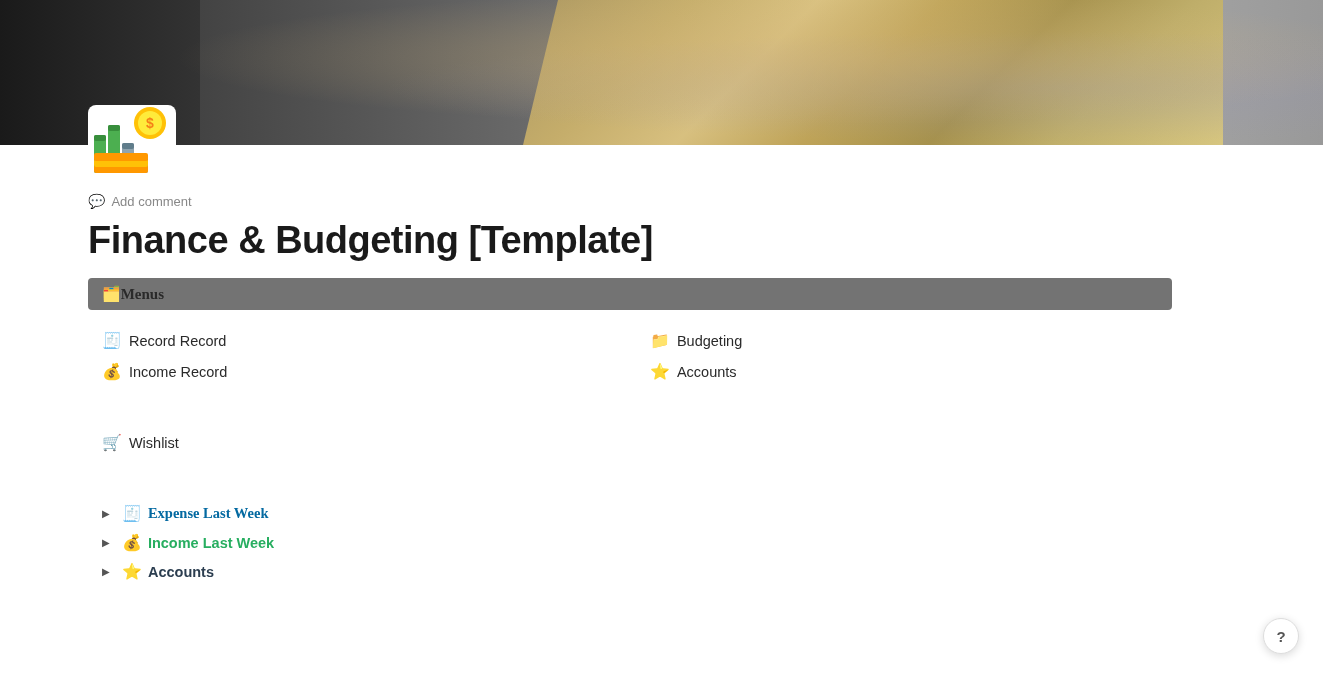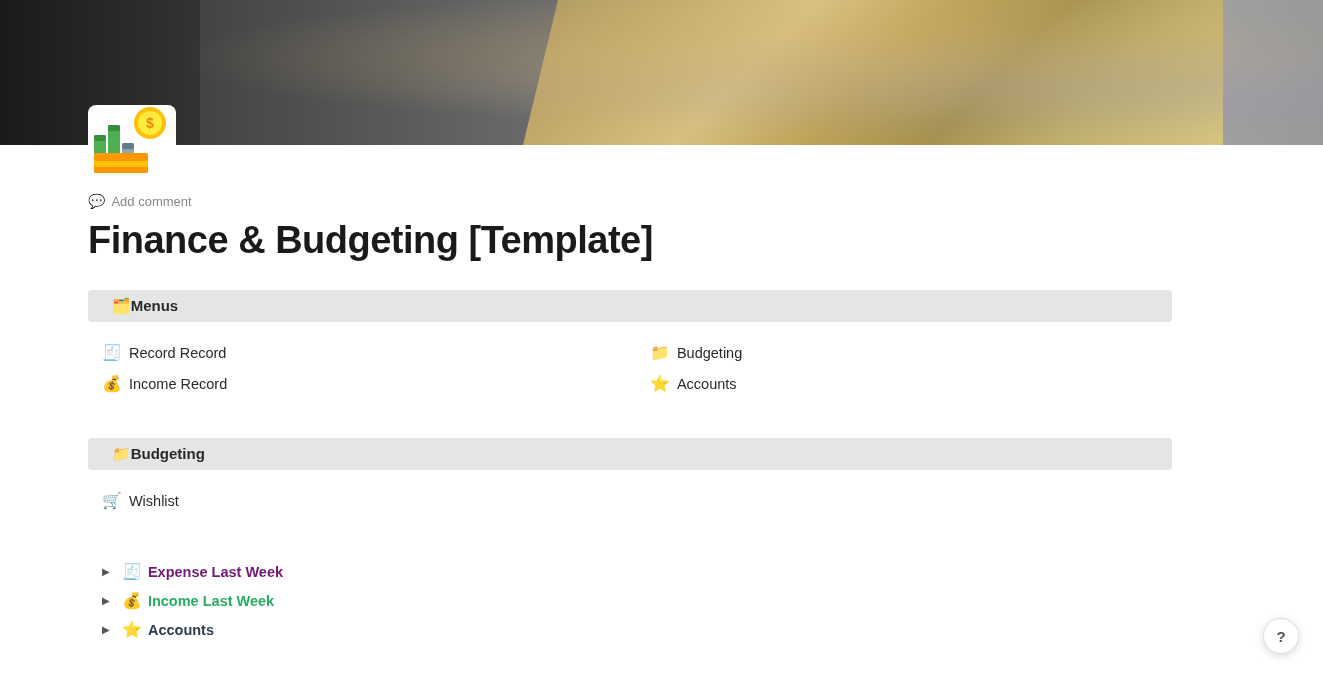--- a/index.html
+++ b/index.html
@@ -84,35 +84,36 @@
 
     .add-comment-icon {
       font-size: 14px;
       color: #888;
     }
 
     .page-title {
       font-size: 38px;
       font-weight: 800;
       color: #1a1a1a;
-      margin-bottom: 28px;
+      margin-bottom: 16px;
       letter-spacing: -0.5px;
     }
 
     .section-header {
-      background: #e5e5e5;
+      background: #737373;
       border-radius: 4px;
-      padding: 7px 24px;
+      padding: 7px 14px;
       font-size: 15px;
       font-weight: 600;
       color: #2a2a2a;
       margin-bottom: 14px;
       display: flex;
       align-items: center;
       gap: 4px;
+      font-family: Liberation Serif, serif;
     }
 
     .section-block {
       margin-bottom: 28px;
     }
 
     .menu-grid {
       display: grid;
       grid-template-columns: 1fr 1fr;
       gap: 6px 40px;
@@ -156,21 +157,21 @@
     .expandable-item .chevron {
       font-size: 10px;
       color: #555;
       width: 14px;
     }
 
     .expandable-item .item-text {
       font-weight: 600;
     }
 
-    .expense-text { color: #701a75; }
+    .expense-text { color: #0369a1; font-family: Liberation Serif, serif; }
     .income-text { color: #27ae60; text-align: right; }
     .accounts-text { color: #2c3e50; }
 
     .help-button {
       position: fixed;
       bottom: 24px;
       right: 24px;
       width: 36px;
       height: 36px;
       border-radius: 50%;
@@ -248,23 +249,20 @@
         <span>Income Record</span>
       </div>
       <div class="menu-item">
         <span class="menu-item-emoji">⭐</span>
         <span>Accounts</span>
       </div>
     </div>
   </div>
 
   <div class="section-block">
-    <div class="section-header">
-      <span>📁Budgeting</span>
-    </div>
     <div class="budgeting-items">
       <div class="menu-item">
         <span class="menu-item-emoji">🛒</span>
         <span>Wishlist</span>
       </div>
     </div>
   </div>
 
   <div class="section-block">
     <div class="quick-peek-items">

